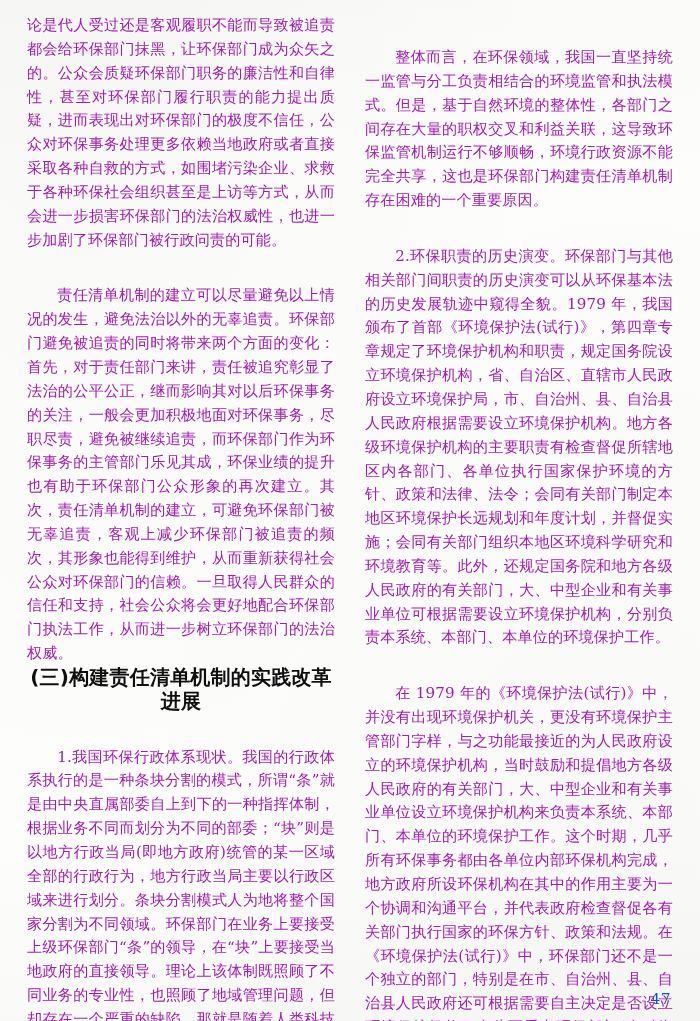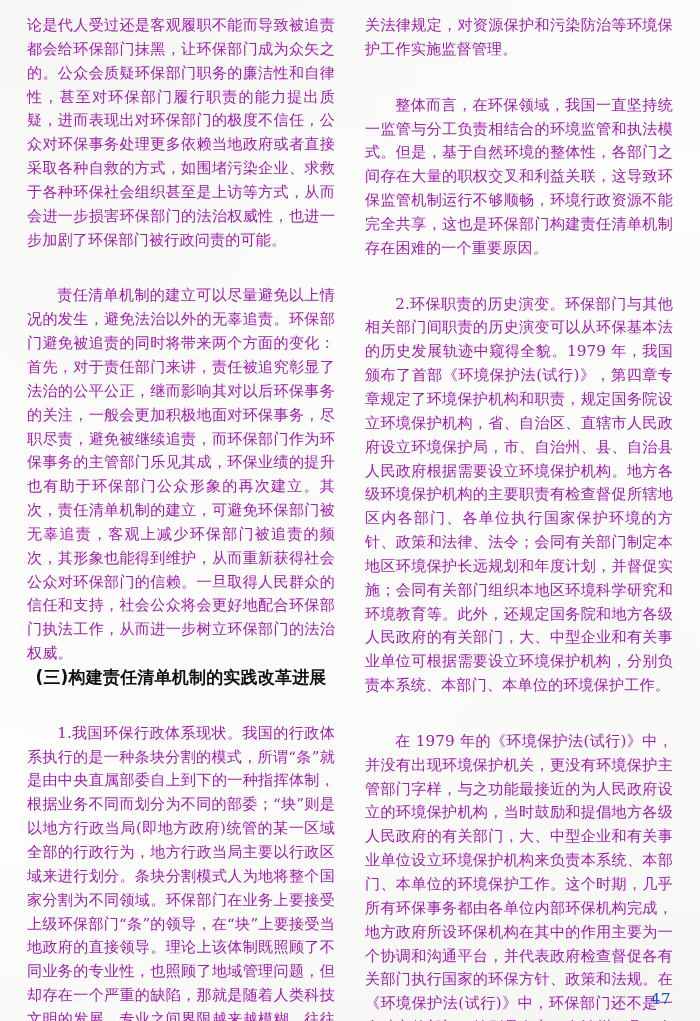--- a/index.html
+++ b/index.html
@@ -57,21 +57,21 @@
     letter-spacing: 0.15px;
     word-break: break-all;
     color: #a21caf;
   }
   p.indent {
     text-indent: 2em;
     margin-top: 32px;
   }
   h2.section-heading {
     margin: 0;
-    font-size: 17px;
+    font-size: 20px;
     line-height: 23.85px;
     font-weight: bold;
     text-align: center;
     letter-spacing: 0.2px;
     color: #0f0f0f;
     font-family: "DejaVu Sans", "Liberation Sans", sans-serif;
   }
   .folio {
     position: absolute;
     right: 29px;
@@ -90,21 +90,20 @@
   <div class="columns">
 
     <div class="col">
       <p>论是代人受过还是客观履职不能而导致被追责都会给环保部门抹黑，让环保部门成为众矢之的。公众会质疑环保部门职务的廉洁性和自律性，甚至对环保部门履行职责的能力提出质疑，进而表现出对环保部门的极度不信任，公众对环保事务处理更多依赖当地政府或者直接采取各种自救的方式，如围堵污染企业、求救于各种环保社会组织甚至是上访等方式，从而会进一步损害环保部门的法治权威性，也进一步加剧了环保部门被行政问责的可能。</p>
       <p class="indent">责任清单机制的建立可以尽量避免以上情况的发生，避免法治以外的无辜追责。环保部门避免被追责的同时将带来两个方面的变化：首先，对于责任部门来讲，责任被追究彰显了法治的公平公正，继而影响其对以后环保事务的关注，一般会更加积极地面对环保事务，尽职尽责，避免被继续追责，而环保部门作为环保事务的主管部门乐见其成，环保业绩的提升也有助于环保部门公众形象的再次建立。其次，责任清单机制的建立，可避免环保部门被无辜追责，客观上减少环保部门被追责的频次，其形象也能得到维护，从而重新获得社会公众对环保部门的信赖。一旦取得人民群众的信任和支持，社会公众将会更好地配合环保部门执法工作，从而进一步树立环保部门的法治权威。</p>
       <h2 class="section-heading">(三)构建责任清单机制的实践改革进展</h2>
       <p class="indent">1.我国环保行政体系现状。我国的行政体系执行的是一种条块分割的模式，所谓“条”就是由中央直属部委自上到下的一种指挥体制，根据业务不同而划分为不同的部委；“块”则是以地方行政当局(即地方政府)统管的某一区域全部的行政行为，地方行政当局主要以行政区域来进行划分。条块分割模式人为地将整个国家分割为不同领域。环保部门在业务上要接受上级环保部门“条”的领导，在“块”上要接受当地政府的直接领导。理论上该体制既照顾了不同业务的专业性，也照顾了地域管理问题，但却存在一个严重的缺陷，那就是随着人类科技文明的发展，专业之间界限越来越模糊，往往是“你中有我，我中有你”，无法完全分离。以环保为例，赋有环保职责的除了环保部门之外，农业部门、自然资源部门、发展改革部门、渔政管理部门、工商部门、税务部门以及各级公安、交通、铁道、民航管理部门等，在其业务范围内都含有环保的内容，也就是说，这些部门在完成自身业务职责的同时，还要履行因业务而伴生的部分环保职责。于是，《环境保护法》规定环保部门对环保工作实施统一监督管理，政府有关部门和军队环境保护部门依照有</p>
     </div>
 
     <div class="col">
-      <p>关法律规定，对资源保护和污染防治等环境保护工作实施监督管理。</p>
       <p class="indent">整体而言，在环保领域，我国一直坚持统一监管与分工负责相结合的环境监管和执法模式。但是，基于自然环境的整体性，各部门之间存在大量的职权交叉和利益关联，这导致环保监管机制运行不够顺畅，环境行政资源不能完全共享，这也是环保部门构建责任清单机制存在困难的一个重要原因。</p>
       <p class="indent">2.环保职责的历史演变。环保部门与其他相关部门间职责的历史演变可以从环保基本法的历史发展轨迹中窥得全貌。1979 年，我国颁布了首部《环境保护法(试行)》，第四章专章规定了环境保护机构和职责，规定国务院设立环境保护机构，省、自治区、直辖市人民政府设立环境保护局，市、自治州、县、自治县人民政府根据需要设立环境保护机构。地方各级环境保护机构的主要职责有检查督促所辖地区内各部门、各单位执行国家保护环境的方针、政策和法律、法令；会同有关部门制定本地区环境保护长远规划和年度计划，并督促实施；会同有关部门组织本地区环境科学研究和环境教育等。此外，还规定国务院和地方各级人民政府的有关部门，大、中型企业和有关事业单位可根据需要设立环境保护机构，分别负责本系统、本部门、本单位的环境保护工作。</p>
       <p class="indent">在 1979 年的《环境保护法(试行)》中，并没有出现环境保护机关，更没有环境保护主管部门字样，与之功能最接近的为人民政府设立的环境保护机构，当时鼓励和提倡地方各级人民政府的有关部门，大、中型企业和有关事业单位设立环境保护机构来负责本系统、本部门、本单位的环境保护工作。这个时期，几乎所有环保事务都由各单位内部环保机构完成，地方政府所设环保机构在其中的作用主要为一个协调和沟通平台，并代表政府检查督促各有关部门执行国家的环保方针、政策和法规。在《环境保护法(试行)》中，环保部门还不是一个独立的部门，特别是在市、自治州、县、自治县人民政府还可根据需要自主决定是否设立环境保护机构，由此可看出环保部门(当时为环保机构)与其他部门相比明显处于弱势，在环保事务的管理上并没有多少实质性的权力，几乎处于一种可有可无的地位。环保职责主要放在国务院和所属各部门、地方各级人民政府身上，这点在该法第五条规定有明确体现。</p>
 
     </div>
 
   </div>
 
   <div class="folio">47</div>
 

